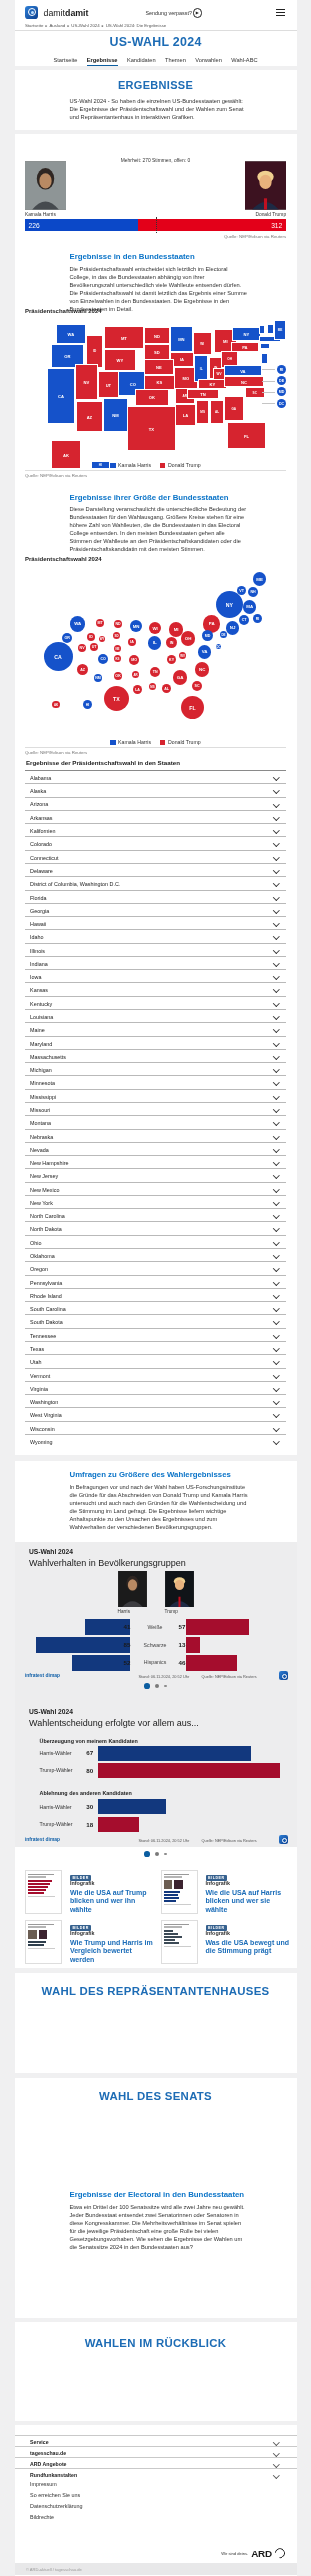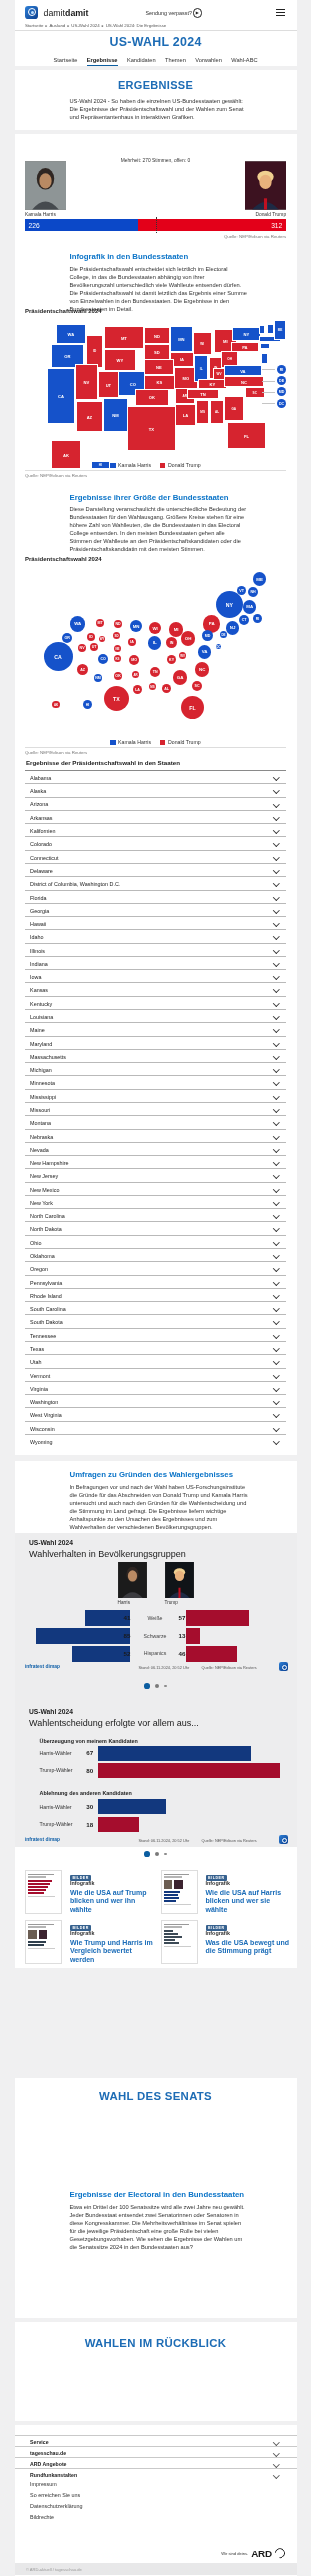--- a/index.html
+++ b/index.html
@@ -124,21 +124,21 @@
             <span>226</span>
           </div>
         <div class="r">
             <span>312</span>
           </div>
       </div>
       <div class="abs marker" style="left:131px;top:-2.1px;height:16px;"></div>
     </div>
     <div class="abs src" style="right:10.4px;top:100px;">Quelle: NEP/Edison via Reuters</div>
 
-    <div class="abs sec-head" style="left:55px;top:118px;">Infografik in den Bundesstaaten</div>
+    <div class="abs sec-head" style="left:55px;top:118px;">Ergebnisse in den Bundesstaaten</div>
     <div class="abs body-text" style="left:55px;top:131px;width:179px;">Die Präsidentschaftswahl entscheidet sich letztlich im Electoral College, in das die Bundesstaaten abhängig von ihrer Bevölkerungszahl unterschiedlich viele Wahlleute entsenden dürfen. Die Präsidentschaftswahl ist damit letztlich das Ergebnis einer Summe von Einzelwahlen in den Bundesstaaten. Die Ergebnisse in den Bundesstaaten im Detail.</div>
     <div class="abs bold-label" style="left:10.4px;top:174px;">Präsidentschaftswahl 2024</div>
 
     <div class="abs" style="left:10.4px;top:186px;width:261px;height:156px;">
         <div style="position: absolute; left: 31px; top: 4.1px; width: 30px; height: 19.7px; background: rgb(21, 82, 202); border: 0.5px solid rgb(255, 255, 255); box-sizing: border-box;">
           <span class="st-label" style="left: 50%; top: 50%; font-size: 4.1px;">WA</span>
         </div>
         <div style="position: absolute; left: 61px; top: 14.5px; width: 17.6px; height: 33px; background: rgb(214, 36, 47); border: 0.5px solid rgb(255, 255, 255); box-sizing: border-box;">
           <span class="st-label" style="left: 50%; top: 50%; font-size: 3.1px;">ID</span>
         </div>
@@ -552,24 +552,24 @@
           <span class="chev"></span>
         </div>
         <div class="acc-row" style="top: 664px; height: 13.3px;">
           <span class="nm">Wyoming</span>
           <span class="chev"></span>
         </div>
       </div>
   </div>
 
   <div class="card" style="top:1461px;height:507px;">
-    <div class="abs sec-head" style="left:55px;top:9.3px;">Umfragen zu Gründen des Wahlergebnisses</div>
+    <div class="abs sec-head" style="left:55px;top:9.3px;">Umfragen zu Größere des Wahlergebnisses</div>
     <div class="abs body-text" style="left:55px;top:22px;width:179px;">In Befragungen vor und nach der Wahl haben US-Forschungsinstitute die Gründe für das Abschneiden von Donald Trump und Kamala Harris untersucht und auch nach den Gründen für die Wahlentscheidung und die Stimmung im Land gefragt. Die Ergebnisse liefern wichtige Anhaltspunkte zu den Ursachen des Ergebnisses und zum Wahlverhalten der verschiedenen Bevölkerungsgruppen.</div>
 
-    <div class="gcard" style="top:72px;height:182px;">
+    <div class="gcard" style="top:81px;height:182px;">
       <div class="abs kicker" style="left:14.5px;top:6.2px;">US-Wahl 2024</div>
       <div class="abs gtitle" style="left:14.5px;top:15.6px;">Wahlverhalten in Bevölkerungsgruppen</div>
       <div class="abs photo" style="left:103px;top:29px;width:29px;height:36px;">
         <svg width="29" height="36" viewBox="0 0 56 70">
             <rect width="56" height="70" fill="#1b1b1b"></rect>
             <ellipse cx="28" cy="24" rx="12" ry="15" fill="#2f2622"></ellipse>
             <ellipse cx="28" cy="27" rx="9" ry="11" fill="#b98a63"></ellipse>
             <path d="M8 70 Q28 48 48 70 Z" fill="#3c3c40"></path>
           </svg>
       </div>
@@ -707,20 +707,23 @@
             <div style="height: 2.1px; background: rgb(60, 74, 86); width: 14.5px; margin-bottom: 1px;"></div>
             <div style="height: 1px; background: rgb(204, 204, 204); margin-top: 1.6px; width: 90%;"></div>
           </div>
           <div style="position: absolute; left: 45px; top: 1px;"><span class="badge">BILDER</span></div>
           <div class=" tlabel" style="position: absolute; left: 45px; top: 10.4px;">Infografik</div>
           <div class=" ttitle" style="position: absolute; left: 45px; top: 18.7px; width: 86px;">Was die USA bewegt und die Stimmung prägt</div>
         </div>
       </div>
   </div>
 
+  <div class="card" style="top:1973px;height:100px;">
+    <div class="abs caps-title" style="top:12.4px;">WAHL DES REPRÄSENTANTENHAUSES</div>
+  </div>
 
   <div class="card" style="top:2078px;height:112px;">
     <div class="abs caps-title" style="top:12.4px;">WAHL DES SENATS</div>
   </div>
 
   <div class="card" style="top:2183px;height:135px;">
     <div class="abs sec-head" style="left:55px;top:7.3px;">Ergebnisse der Electoral in den Bundesstaaten</div>
     <div class="abs body-text" style="left:55px;top:19.7px;width:179px;">Etwa ein Drittel der 100 Senatssitze wird alle zwei Jahre neu gewählt. Jeder Bundesstaat entsendet zwei Senatorinnen oder Senatoren in diese Kongresskammer. Die Mehrheitsverhältnisse im Senat spielen für die jeweilige Präsidentschaft eine große Rolle bei vielen Gesetzgebungsvorhaben. Wie sehen die Ergebnisse der Wahlen um die Senatssitze 2024 in den Bundesstaaten aus?</div>
   </div>
 

